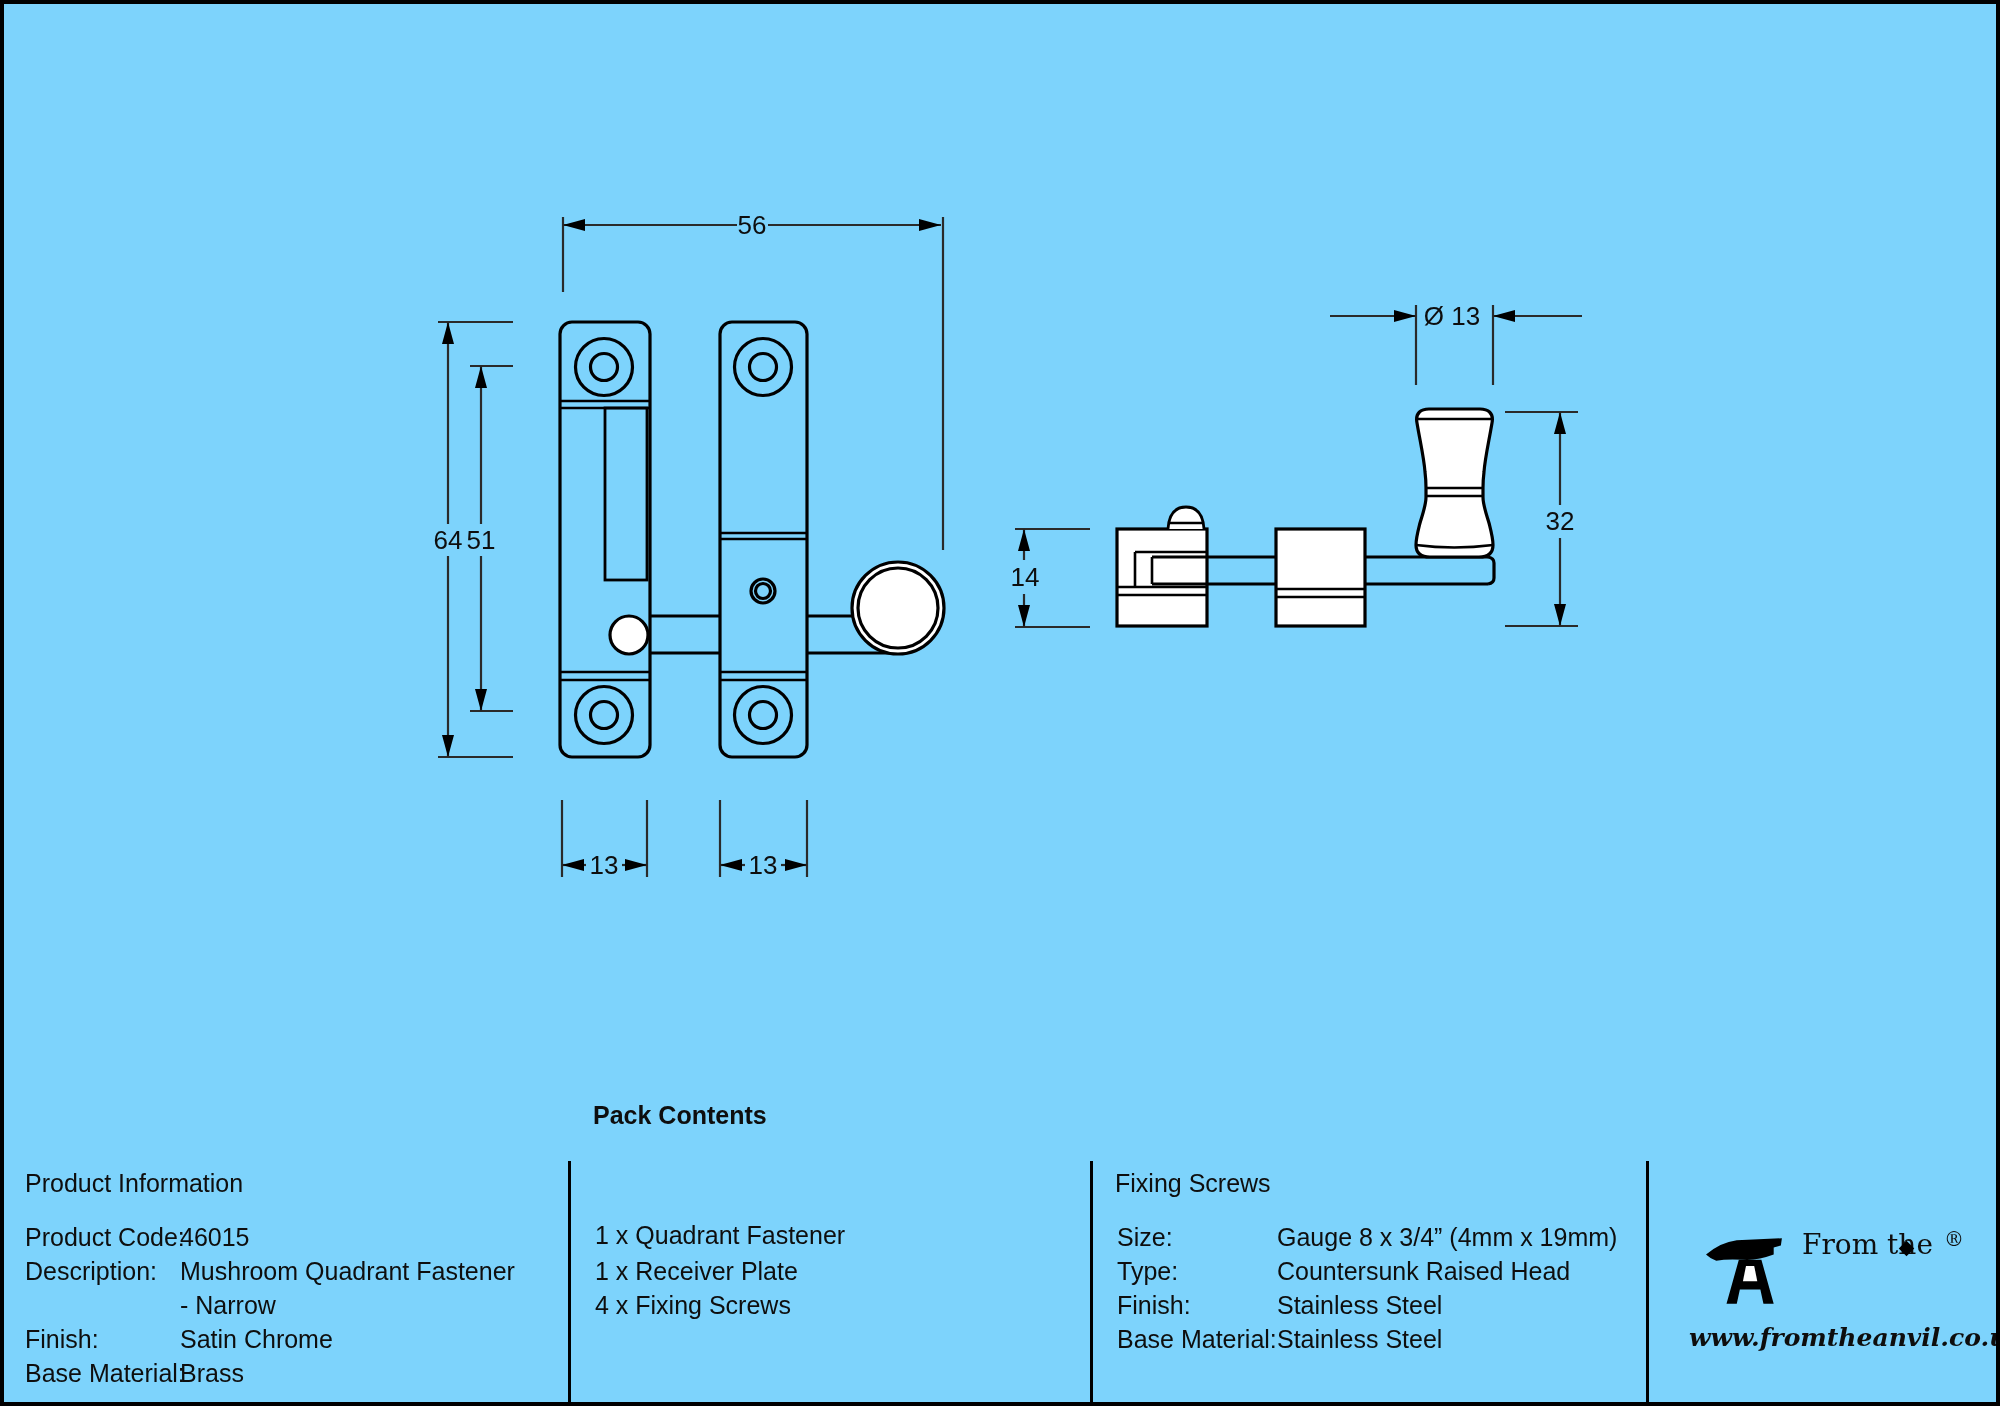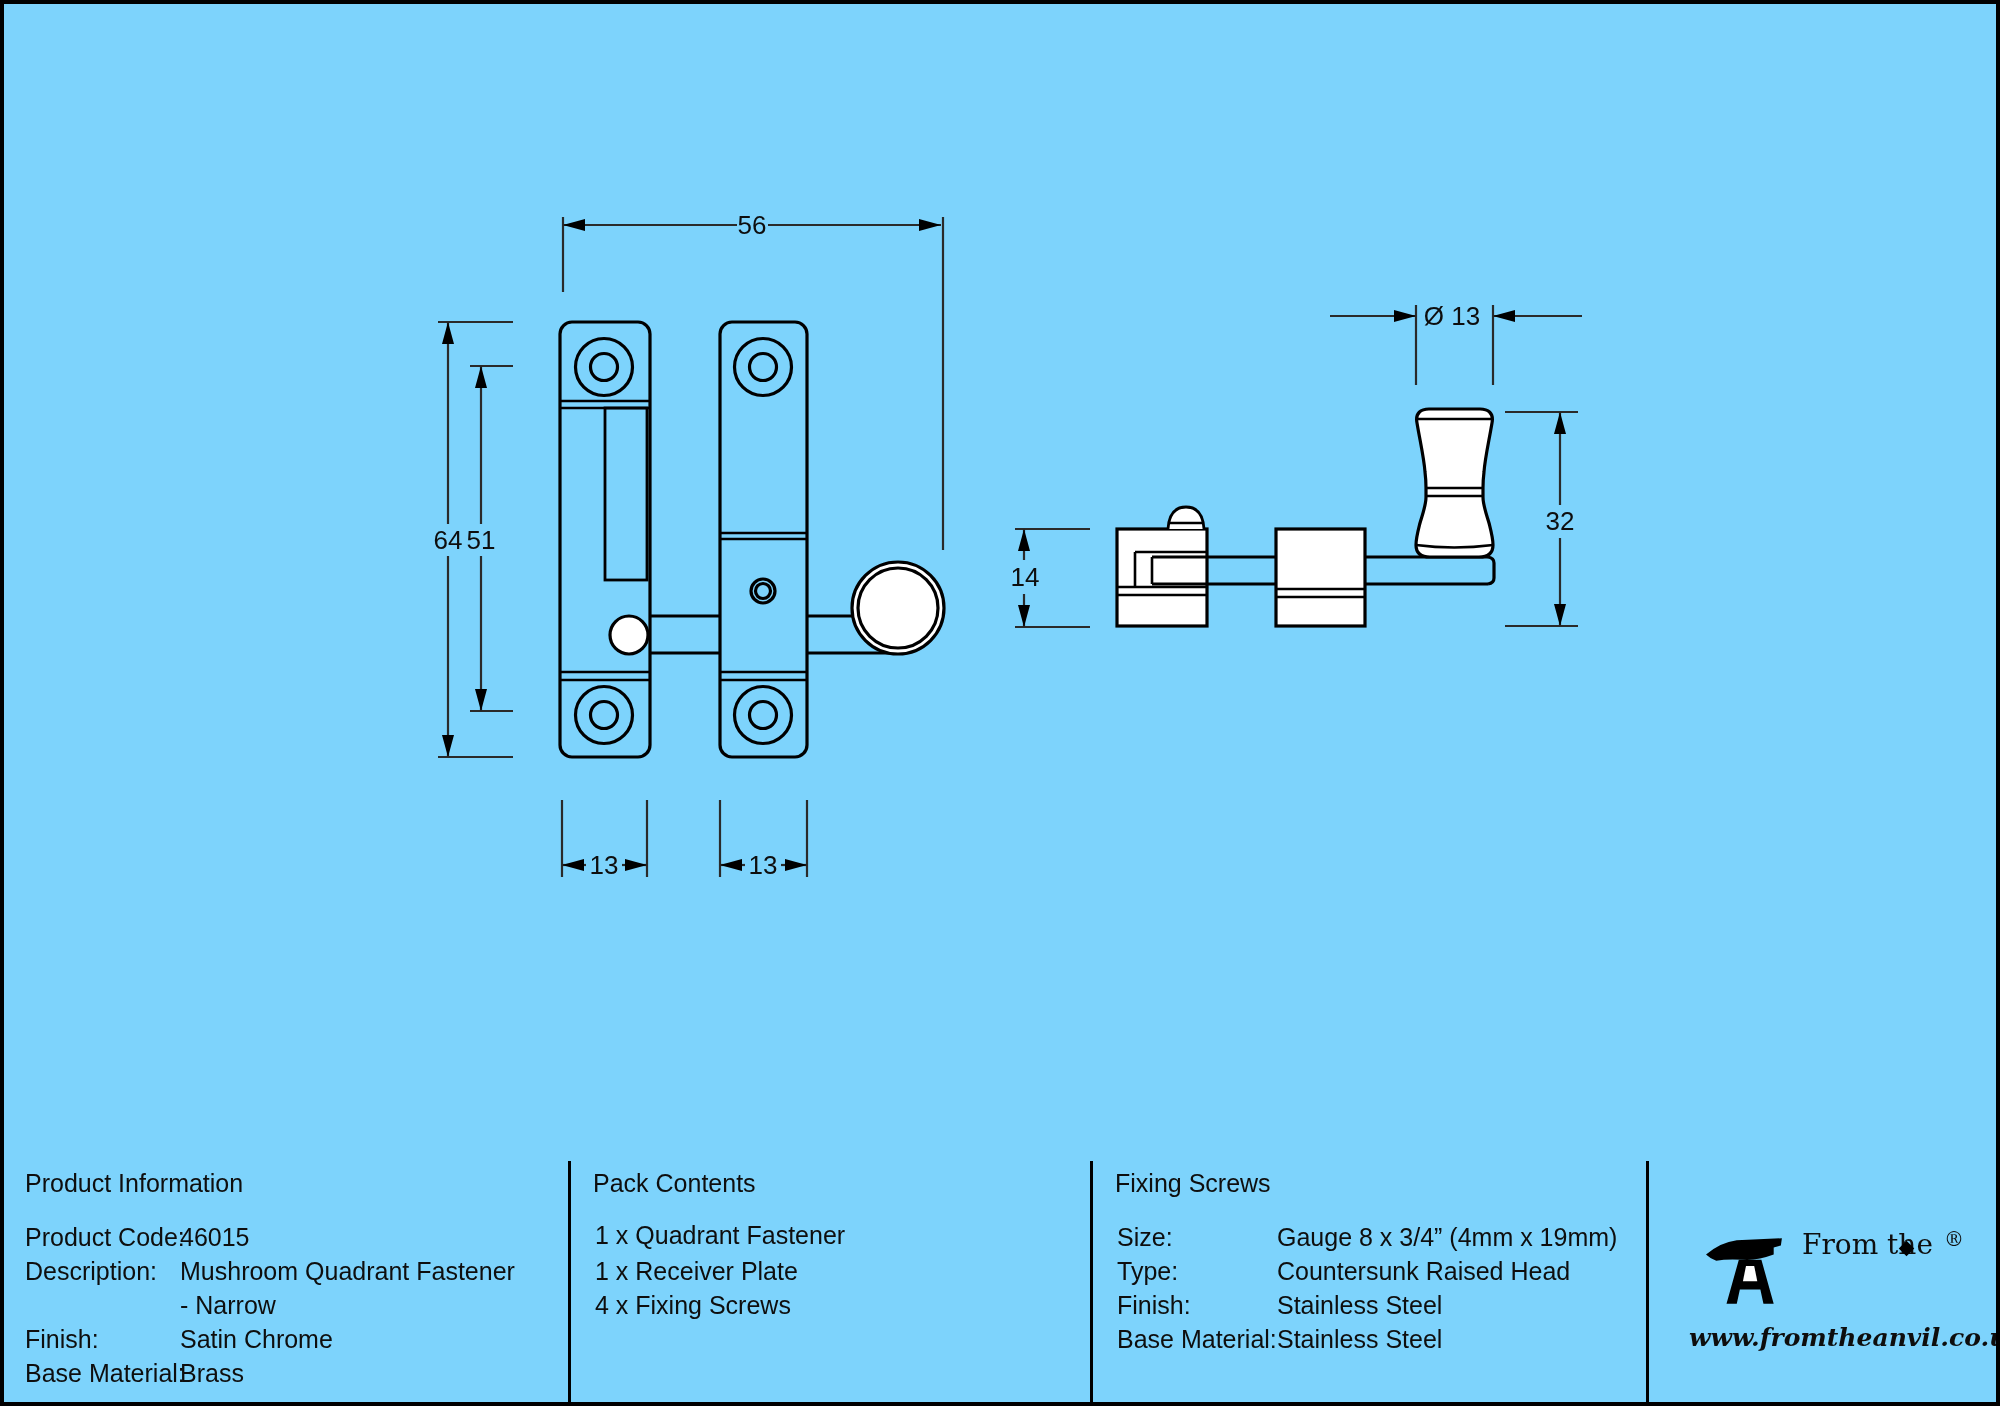--- a/index.html
+++ b/index.html
@@ -159,21 +159,21 @@
 
   <div class="hline" style="left:0;top:1101;width:2000px;height:4px;"></div>
 
   <div class="hline" style="left:0;top:1161;width:2000px;height:3px;"></div>
   <div class="hline" style="left:0;top:1200;width:1649px;height:3px;"></div>
   <div class="vline" style="left:568px;top:1161px;width:3px;height:245px;"></div>
   <div class="vline" style="left:1090px;top:1161px;width:3px;height:245px;"></div>
   <div class="vline" style="left:1646px;top:1161px;width:3px;height:245px;"></div>
 
   <div class="txt hdr" style="left:25px;top:1168px;">Product Information</div>
-  <div class="txt hdr" style="left:593px;top:1168px;">Pack Contents</div>
+  <div class="txt hdr" style="left:593px;top:1100px;font-weight:bold;">Pack Contents</div>
   <div class="txt hdr" style="left:1115px;top:1168px;">Fixing Screws</div>
 
   <div class="txt" style="left:25px;top:1222px;">Product Code:</div>
   <div class="txt" style="left:180px;top:1222px;">46015</div>
   <div class="txt" style="left:25px;top:1256px;">Description:</div>
   <div class="txt" style="left:180px;top:1256px;">Mushroom Quadrant Fastener</div>
   <div class="txt" style="left:180px;top:1290px;">- Narrow</div>
   <div class="txt" style="left:25px;top:1324px;">Finish:</div>
   <div class="txt" style="left:180px;top:1324px;">Satin Chrome</div>
   <div class="txt" style="left:25px;top:1358px;">Base Material:</div>

